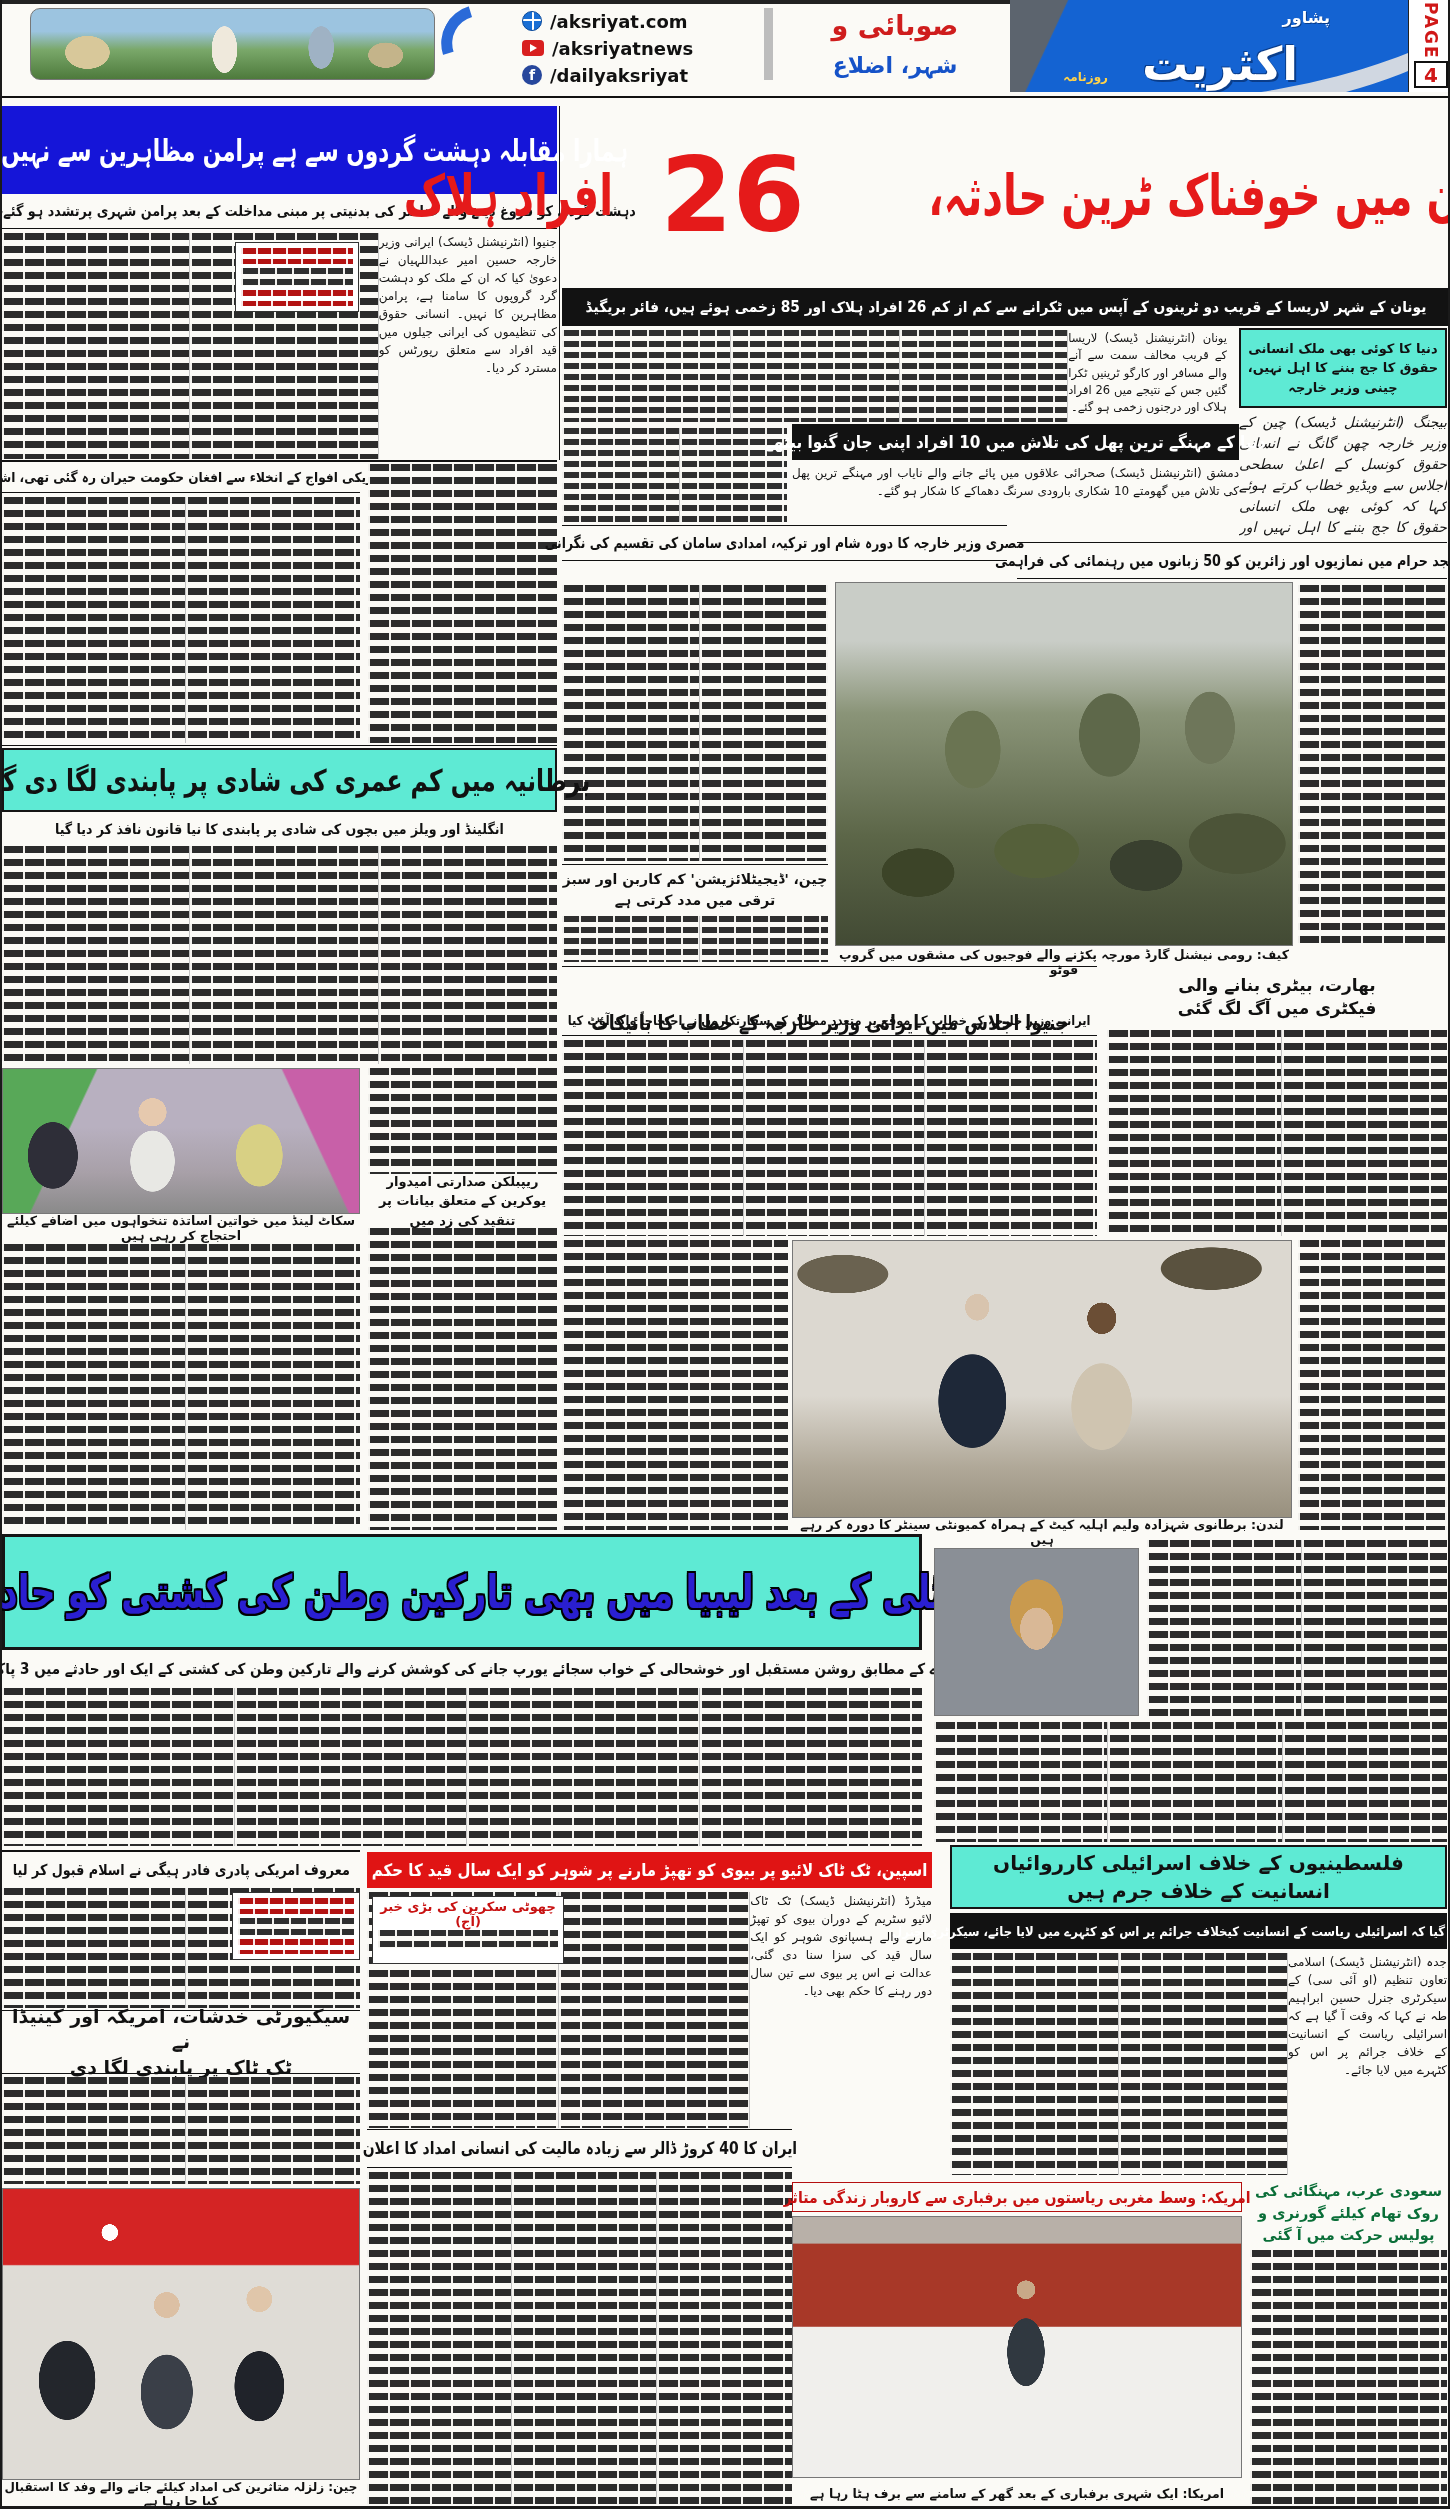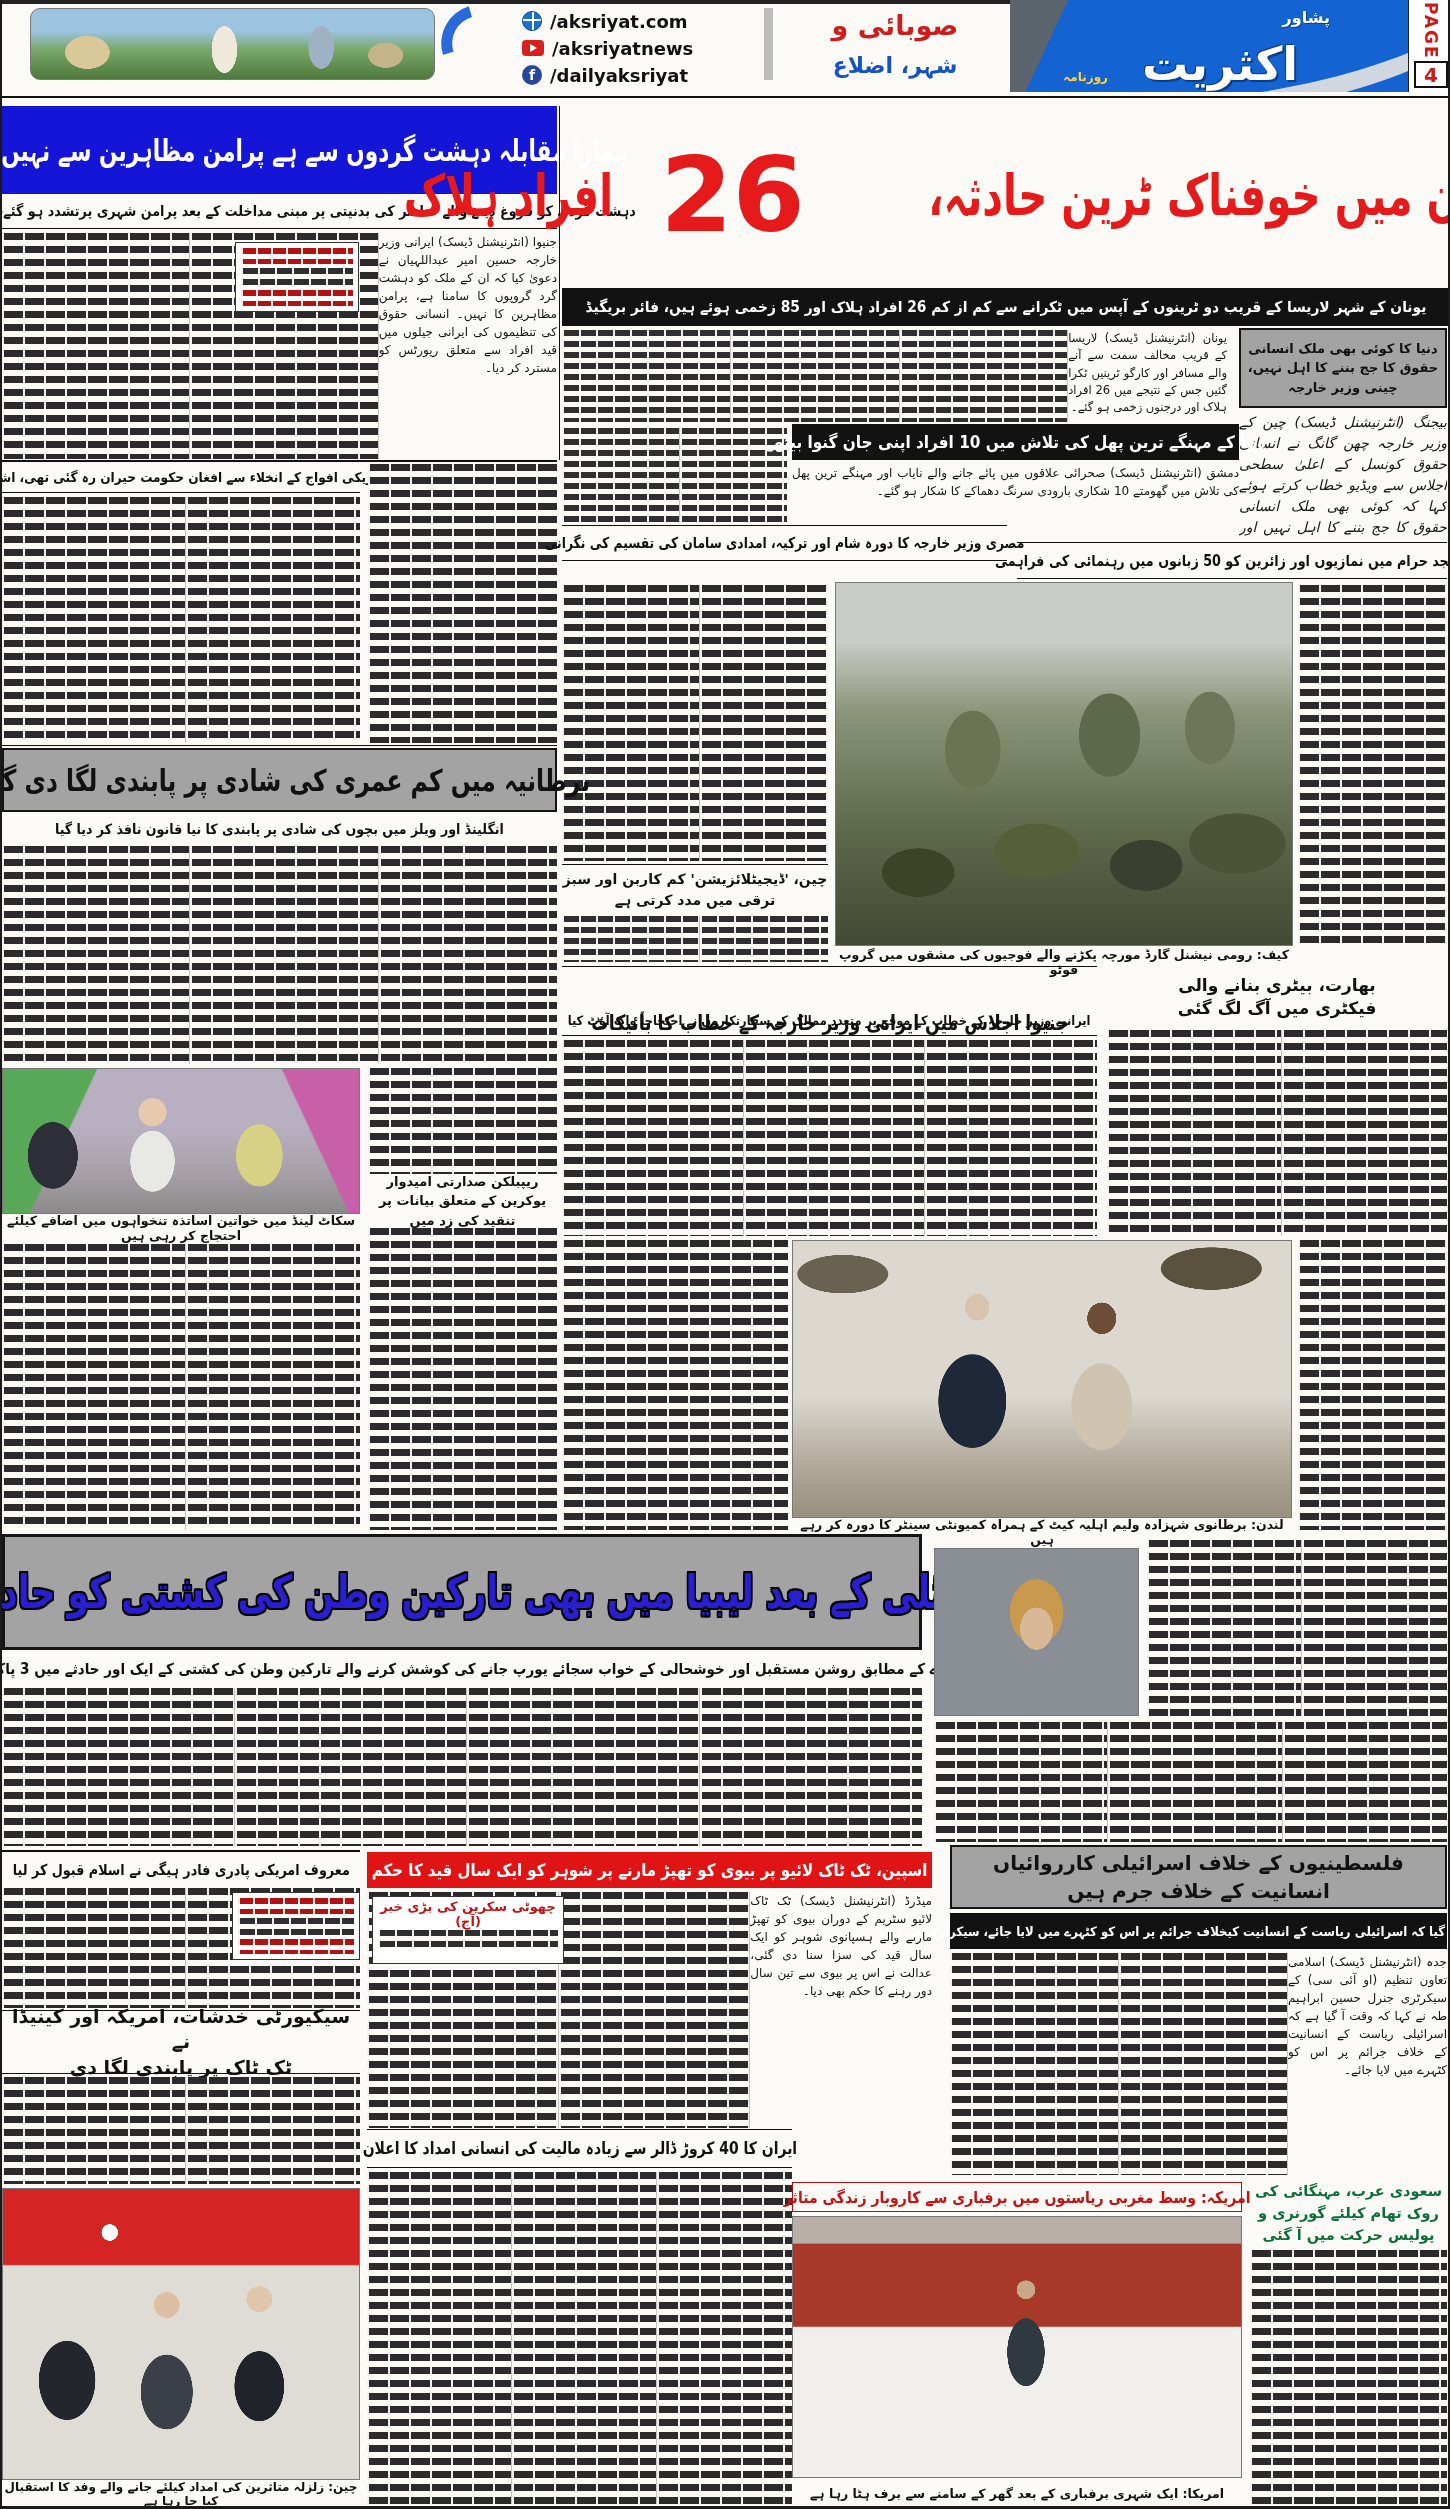--- a/index.html
+++ b/index.html
@@ -23,21 +23,21 @@
   .sim-sm{display:block;flex:1;background-image:
     repeating-linear-gradient(90deg, rgba(251,250,246,.95) 0 2px, rgba(251,250,246,0) 2px 17px),
     repeating-linear-gradient(180deg,#2f2f2f 0 6px, #fbfaf6 6px 11px);}
   .sim-red{display:block;background-image:
     repeating-linear-gradient(90deg, rgba(255,255,255,.9) 0 2px, rgba(255,255,255,0) 2px 15px),
     repeating-linear-gradient(180deg,#b31212 0 6px, #fff 6px 11px);}
   .cols{position:absolute;display:flex;gap:0;direction:rtl;}
   .cols>*+*{border-right:1px solid #c3c3c3;padding-right:9px;}
   .snip{flex:1;font-size:12px;line-height:1.5;text-align:justify;direction:rtl;color:#151515;overflow:hidden;}
   .bar{background:#121212;color:#fff;}
-  .boxed{border:2px solid #151515;background:#a3a3a3;}
+  .boxed{border:2px solid #151515;background:#5eead4;}
   .cap{font-weight:bold;font-size:12.5px;direction:rtl;}
   .photo{border:1px solid #777;}
   
   .masthead{background:#1463d2;overflow:hidden;}
   .masthead::before{content:'';position:absolute;width:620px;height:230px;border-radius:50%;
     border:18px solid transparent;border-bottom-color:rgba(218,221,226,.95);
     top:-150px;left:-130px;transform:rotate(-6deg);}
   .masthead::after{content:'';position:absolute;inset:0;
     background:linear-gradient(115deg,#5c646e 0 13%,transparent 13.4%);}
   .mast-inner{position:relative;z-index:2;}

